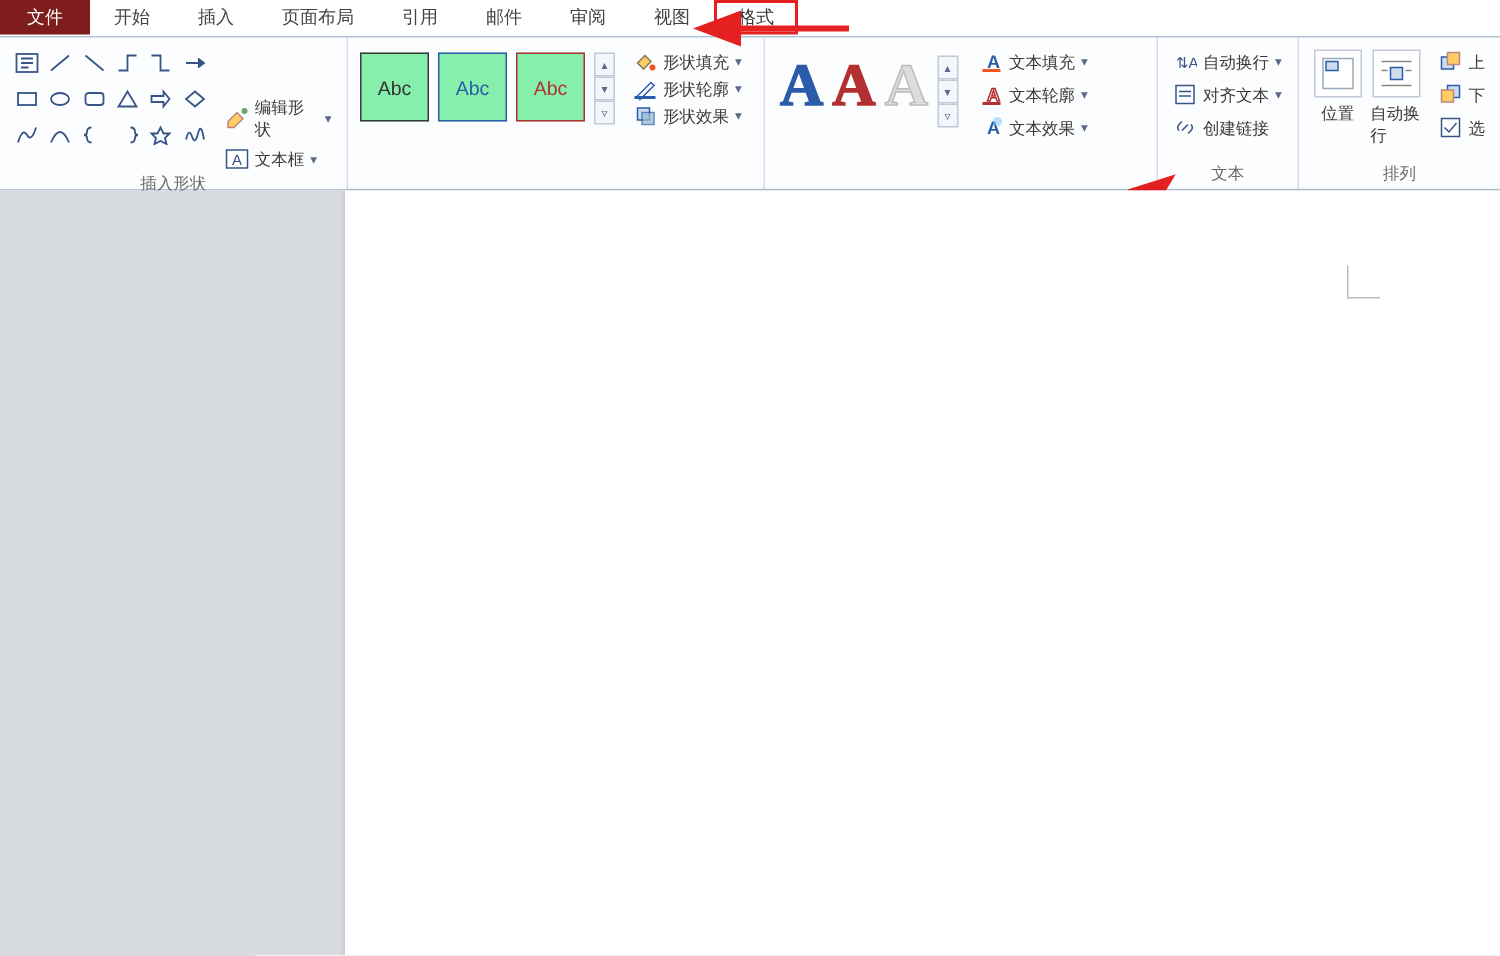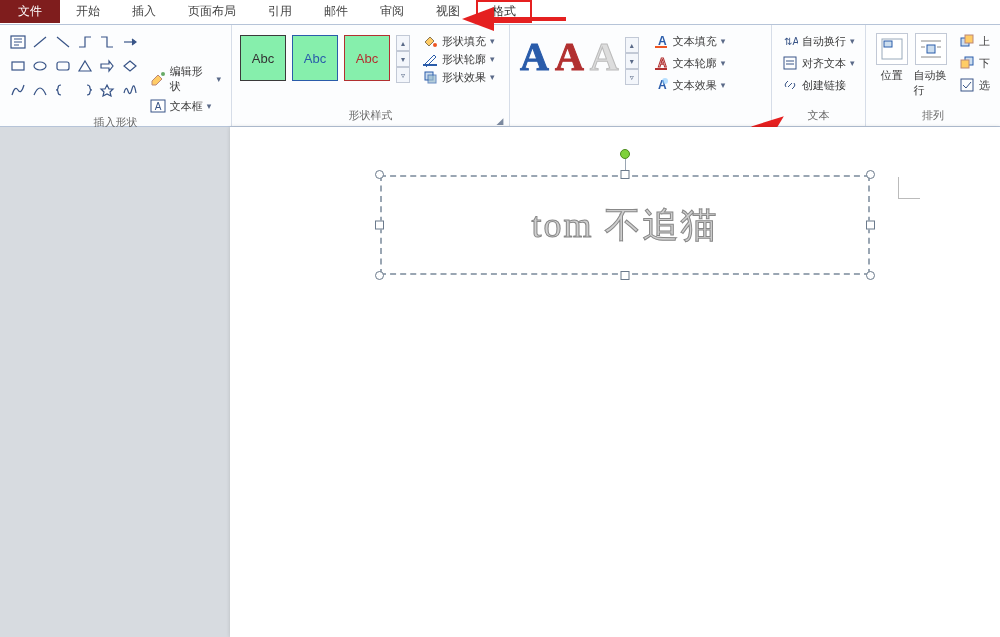--- a/index.html
+++ b/index.html
@@ -265,21 +265,20 @@
             <span class="ic">
               <svg width="16" height="16">
                 <rect x="3" y="3" width="8" height="8" fill="#cde" stroke="#2a5caa"></rect>
                 <rect x="6" y="6" width="8" height="8" fill="#9bc" stroke="#2a5caa" opacity=".7"></rect>
               </svg>
             </span>
             <span>形状效果</span>
           </div>
       </div>
     </div>
-    <div class="ribbon-label"><span>形状样式</span><span class="dlg"></span></div>
   </div>
 
   <div class="ribbon-group" style="width:262px">
     <div class="ribbon-body">
       <div class="wordart-gallery">
         <div class="wa wa1">A</div>
         <div class="wa wa2">A</div>
         <div class="wa wa3">A</div>
         <div class="gallery-arrows">
             <div class="ar">▴</div>
@@ -418,28 +417,14 @@
           <path d="M0,0 L0,6 L8,3 z" fill="#e52020"></path>
         </marker>
       </defs>
       <line x1="10" y1="65" x2="85" y2="6" stroke="#e52020" stroke-width="4" marker-end="url(#ah2)"></line>
     </svg>
 </div>
 
 <div class="doc-area">
   <div class="page">
     <div class="margin-mark"></div>
-    <div class="textbox-wrap">
-      <div class="rot-line"></div>
-      <div class="rot-handle"></div>
-      <div class="tb-border"></div>
-      <div class="handle c h-tl"></div>
-      <div class="handle h-tm"></div>
-      <div class="handle c h-tr"></div>
-      <div class="handle h-ml"></div>
-      <div class="handle h-mr"></div>
-      <div class="handle c h-bl"></div>
-      <div class="handle h-bm"></div>
-      <div class="handle c h-br"></div>
-      <div class="tb-text">tom 不追猫</div>
-    </div>
   </div>
 </div>
 
 </body></html>

